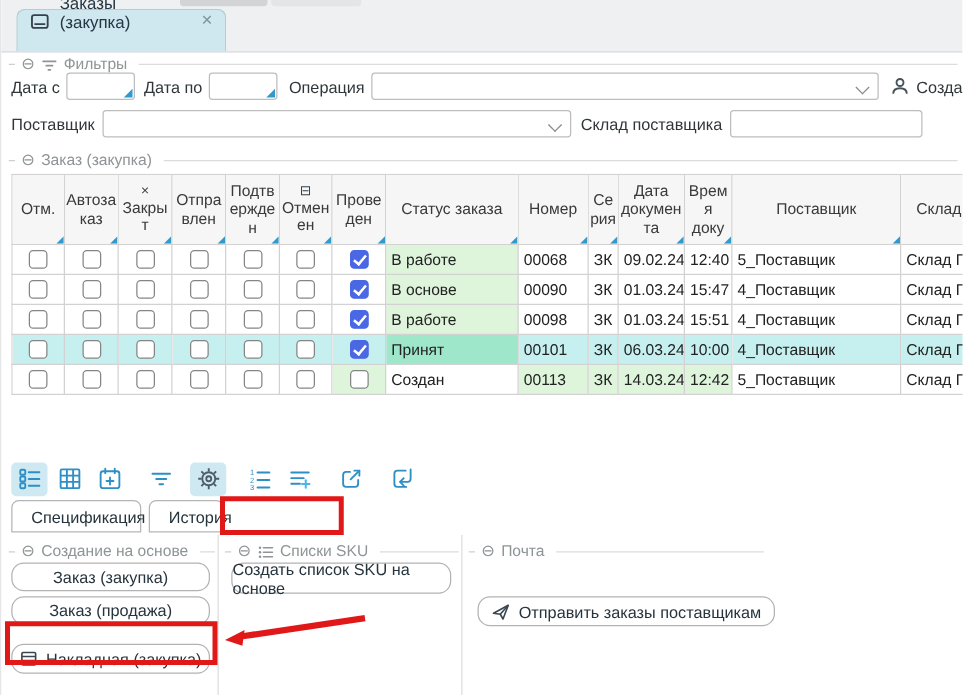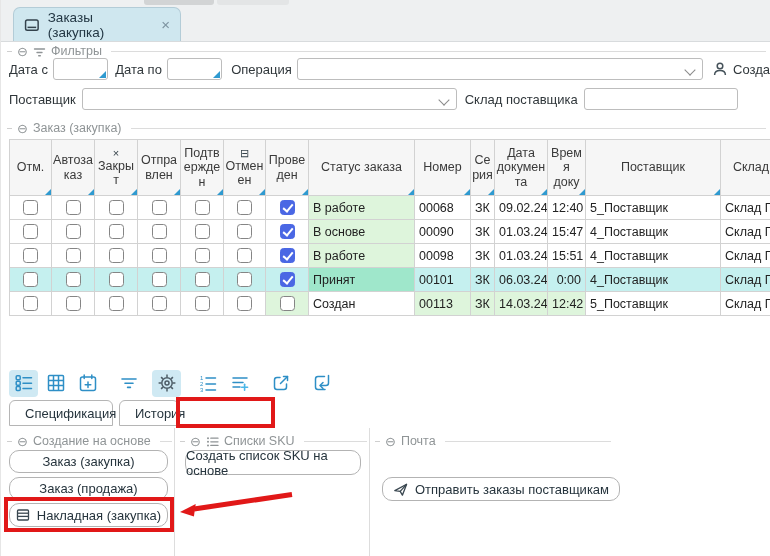--- a/index.html
+++ b/index.html
@@ -9,21 +9,21 @@
     border-left:1px solid #e6e6e6;box-sizing:border-box;
   }
   
   .topbar{position:absolute;left:0;top:0;right:0;height:41px;background:#eef0f1;border-bottom:1px solid #d8dbdd;}
   .frag{position:absolute;top:0;height:5px;border-radius:0 0 3px 3px;}
   .frag1{left:143px;width:70px;background:#d2d4d5;}
   .frag2{left:216px;width:72px;background:#e3e5e6;}
   .main-tab{
     position:absolute;left:12px;top:7px;height:34px;width:168px;box-sizing:border-box;
     background:#cfe7ef;border:1px solid #b3ccd7;border-bottom:none;border-radius:7px 7px 0 0;
-    display:flex;align-items:center;gap:8px;padding:0 10px;color:#233744;font-size:13.5px;
+    display:flex;align-items:flex-end;gap:8px;padding:16px 10px;color:#233744;font-size:13.5px;
   }
   .main-tab .close{color:#7d93a0;font-size:15px;margin-left:2px;cursor:default;}
   
   .group-head{position:absolute;display:flex;align-items:center;gap:5px;color:#8f9496;font-size:12.5px;height:16px;}
   .group-head .tick{width:5px;border-top:1px solid #cfcfcf;align-self:center;}
   .group-head .collapse{font-family:"DejaVu Sans",sans-serif;font-size:13px;color:#8f9496;line-height:1;cursor:pointer;}
   .group-head .rule{flex:1;border-top:1px solid #dcdcdc;margin-left:4px;}
   
   .fld{display:flex;align-items:center;position:absolute;}
   .lab{color:#30373b;white-space:nowrap;}
@@ -231,21 +231,21 @@
       <td class="c"><span class="cb" data-checked="false"></span></td>
       <td class="c"><span class="cb" data-checked="false"></span></td>
       <td class="c"><span class="cb" data-checked="false"></span></td>
       <td class="c"><span class="cb" data-checked="false"></span></td>
       <td class="c"><span class="cb" data-checked="false"></span></td>
       <td class="c"><span class="cb" data-checked="true"></span></td>
       <td class="s-acc">Принят</td>
       <td>00101</td>
       <td>ЗК</td>
       <td>06.03.24</td>
-      <td class="tr-al">0:00</td>
+      <td class="tr-al">10:00</td>
       <td>4_Поставщик</td>
       <td>Склад По</td>
     </tr>
     <tr>
       <td class="c"><span class="cb" data-checked="false"></span></td>
       <td class="c"><span class="cb" data-checked="false"></span></td>
       <td class="c"><span class="cb" data-checked="false"></span></td>
       <td class="c"><span class="cb" data-checked="false"></span></td>
       <td class="c"><span class="cb" data-checked="false"></span></td>
       <td class="c"><span class="cb" data-checked="false"></span></td>
@@ -368,21 +368,21 @@
     <span class="collapse">⊖</span>
     <span>Создание на основе</span>
     <span class="rule"></span>
   </div>
   <div class="btn" style="left:8px;top:22px;width:159px;height:23px;">
     <span>Заказ (закупка)</span>
   </div>
   <div class="btn" style="left:8px;top:49px;width:159px;height:23px;">
     <span>Заказ (продажа)</span>
   </div>
-  <div class="btn" style="left:8px;top:75px;width:159px;height:24px;">
+  <div class="btn" style="left:8px;top:87px;width:159px;height:24px;">
     <svg class="ic" width="14" height="14" viewBox="0 0 14 14" fill="none" stroke="#3a4750" stroke-width="1.3">
       <rect x="1.5" y="2" width="11" height="10" rx="1"></rect>
       <line x1="1.5" y1="5.2" x2="12.5" y2="5.2"></line>
         <line x1="1.5" y1="8.4" x2="12.5" y2="8.4"></line>
     </svg>
     <span>Накладная (закупка)</span>
   </div>
 </div>
 
 <div class="bgroup bdr" style="left:173px;width:195px;">

